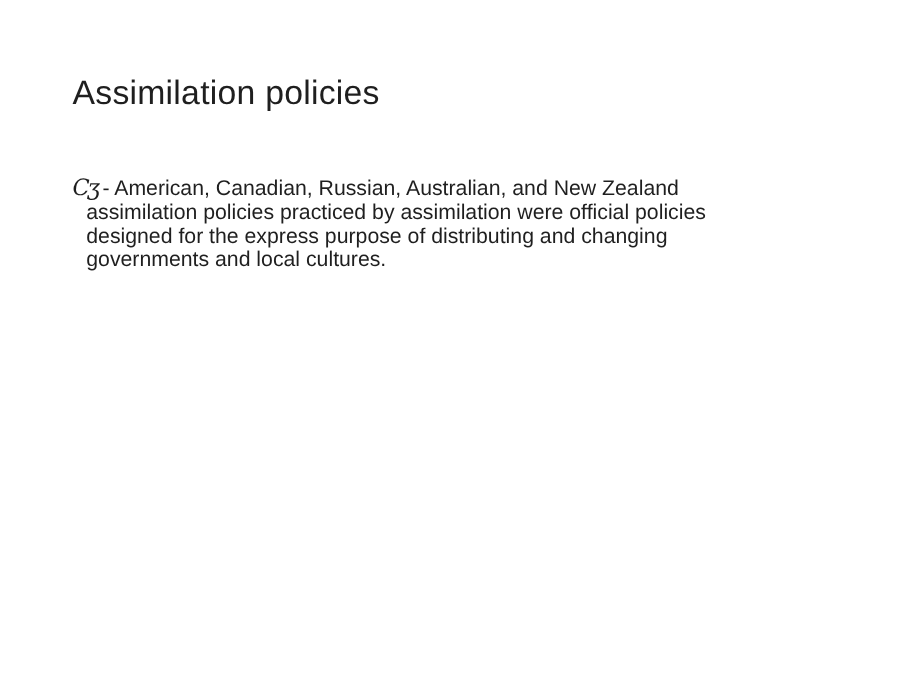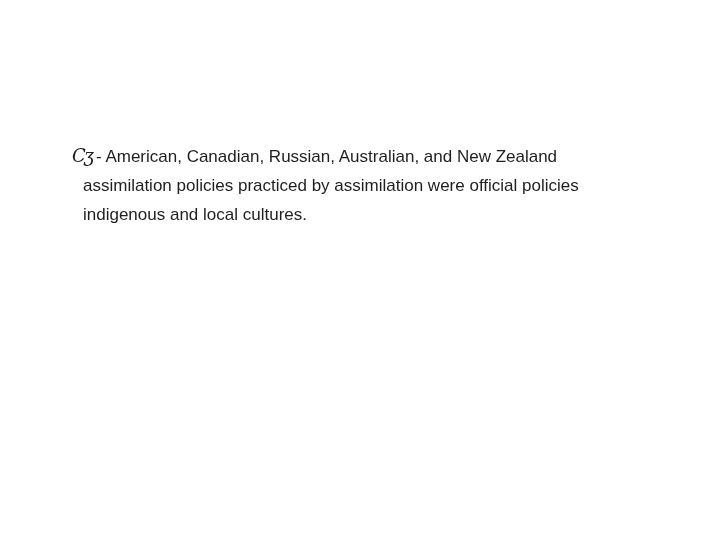--- a/index.html
+++ b/index.html
@@ -21,26 +21,26 @@
     top: 59px;
     margin: 0;
     font-size: 27px;
     font-weight: 400;
     letter-spacing: 0.2px;
     color: #1f1f1f;
     white-space: nowrap;
   }
   .bullet-paragraph {
     position: absolute;
-    left: 72px;
+    left: 58px;
     top: 141px;
     width: 610px;
     color: #1f1f1f;
     font-size: 17px;
-    line-height: 29px;
+    line-height: 19px;
   }
   .body-line {
     white-space: nowrap;
   }
   .body-line.continuation {
     padding-left: 11px;
   }
   .floral-bullet {
     display: inline-block;
     font-family: "DejaVu Serif", "Liberation Serif", serif;
@@ -49,27 +49,29 @@
     letter-spacing: -2px;
     margin-right: 4px;
     color: #1f1f1f;
   }
 </style>
 </head>
 <body>
 
 <div class="slide">
 
+  <h1 class="slide-title">Assimilation policies</h1>
 
   <div class="bullet-paragraph">
 
     <div class="body-line first">
       <span class="floral-bullet">Cʒ</span><span>- American, Canadian, Russian, Australian, and New Zealand</span>
     </div>
 
     <div class="body-line continuation">assimilation policies practiced by assimilation were official policies</div>
 
+    <div class="body-line continuation">designed for the express purpose of distributing and changing</div>
 
-    <div class="body-line continuation">indigenous and local cultures.</div>
+    <div class="body-line continuation">governments and local cultures.</div>
 
   </div>
 
 </div>
 
 </body></html>

